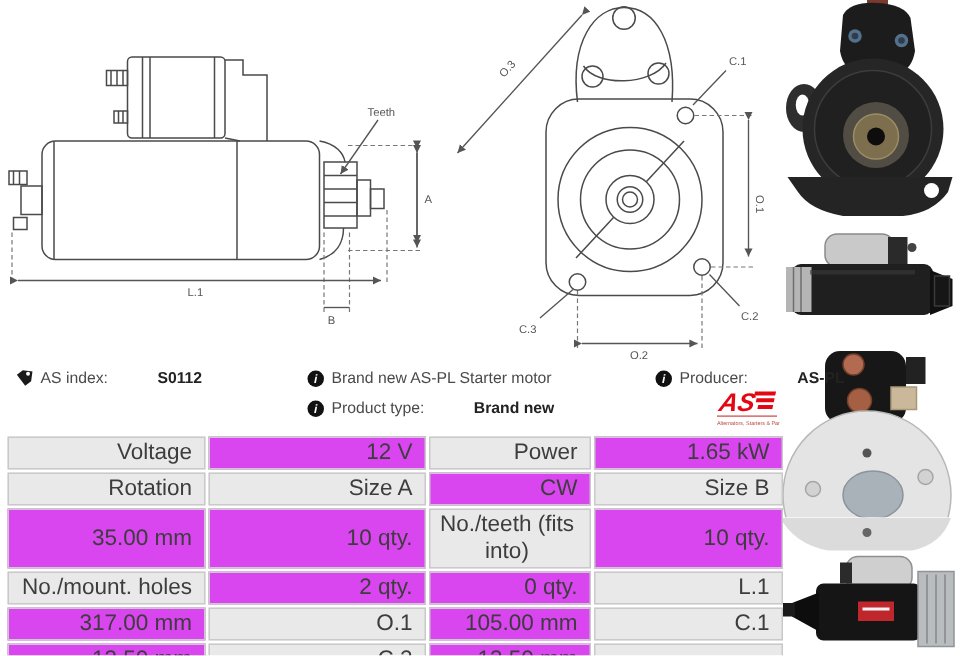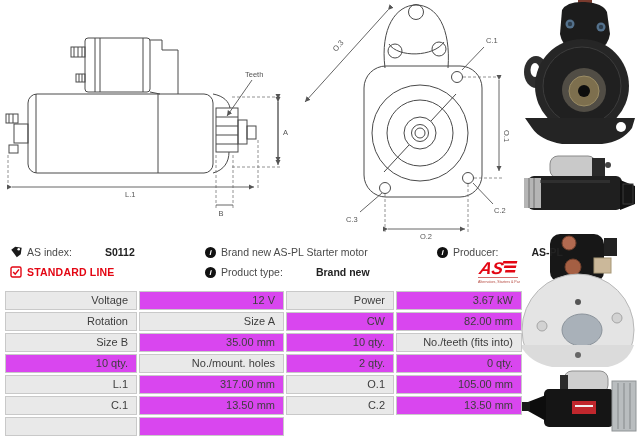--- a/index.html
+++ b/index.html
@@ -13,21 +13,21 @@
   .b{font-weight:bold;color:#222;padding-left:28px;}
   .std{color:#e30613;font-weight:bold;letter-spacing:.2px;}
   .info-ic{display:inline-flex;width:11px;height:11px;border-radius:50%;background:#111;
            color:#fff;font-size:8px;font-weight:bold;align-items:center;justify-content:center;
            font-style:italic;flex:0 0 auto;}
   
   .spec{position:absolute;left:5px;top:291px;width:511px;display:grid;
         grid-template-columns:132px 145px 108px 126px;gap:2px;
         grid-auto-rows:minmax(19px,auto);}
   .cell{border:1px solid #c9c9c9;display:flex;align-items:center;justify-content:flex-end;
-        padding:1px 8px 1px 4px;font-size:11px;box-sizing:border-box;line-height:1.2;
+        padding:1px 8px 1px 4px;font-size:15px;box-sizing:border-box;line-height:1.2;
         text-align:center;}
   .lbl{background:#e9e9e9;}
   .val{background:#d946ef;}
   .photos{position:absolute;left:520px;top:0;width:120px;height:437px;}
   .photo{width:120px;overflow:hidden;}
 </style>
 </head>
 <body>
 
 <div id="page">
@@ -231,27 +231,20 @@
     <span class="info-ic">i</span>
     <span>Brand new AS-PL Starter motor</span>
   </div>
 
   <div class="info-item" style="left:437px;top:246px">
     <span class="info-ic">i</span>
     <span>Producer:</span>
     <span class="b">AS-PL</span>
   </div>
 
-  <div class="info-item" style="left:10px;top:266px">
-    <svg width="12" height="12" viewBox="0 0 12 12">
-      <rect x="1" y="1" width="10" height="10" rx="1.5" fill="#fff" stroke="#e30613" stroke-width="1.4"></rect>
-      <path d="M3.2,6 L5.2,8.2 L9,3.4" fill="none" stroke="#e30613" stroke-width="1.5"></path>
-    </svg>
-    <span class="std">STANDARD LINE</span>
-  </div>
 
   <div class="info-item" style="left:205px;top:266px">
     <span class="info-ic">i</span>
     <span>Product type:</span>
     <span class="b">Brand new</span>
   </div>
 
   <svg class="abs" style="left:476px;top:258px" width="44" height="28" viewBox="0 0 44 28">
     <g transform="skewX(-12)">
       <text x="6" y="16" font-size="17" font-weight="bold" font-style="italic" fill="#e30613">AS</text>
@@ -260,26 +253,25 @@
       <rect x="32" y="12" width="10" height="2.6" fill="#e30613"></rect>
     </g>
     <rect x="2" y="19" width="40" height="0.8" fill="#c44"></rect>
     <text x="2" y="25" font-size="3.6" fill="#b5483f">Alternators, Starters &amp; Parts</text>
   </svg>
 
   <div class="spec">
     <div class="cell lbl">Voltage</div>
     <div class="cell val">12 V</div>
     <div class="cell lbl">Power</div>
-    <div class="cell val">3.67 kW</div>
+    <div class="cell val">1.65 kW</div>
 
     <div class="cell lbl">Rotation</div>
     <div class="cell lbl">Size A</div>
     <div class="cell val">CW</div>
-    <div class="cell val">82.00 mm</div>
 
     <div class="cell lbl">Size B</div>
     <div class="cell val">35.00 mm</div>
     <div class="cell val">10 qty.</div>
 
     <div class="cell lbl">No./teeth (fits into)</div>
     <div class="cell val">10 qty.</div>
     <div class="cell lbl">No./mount. holes</div>
     <div class="cell val">2 qty.</div>
 

